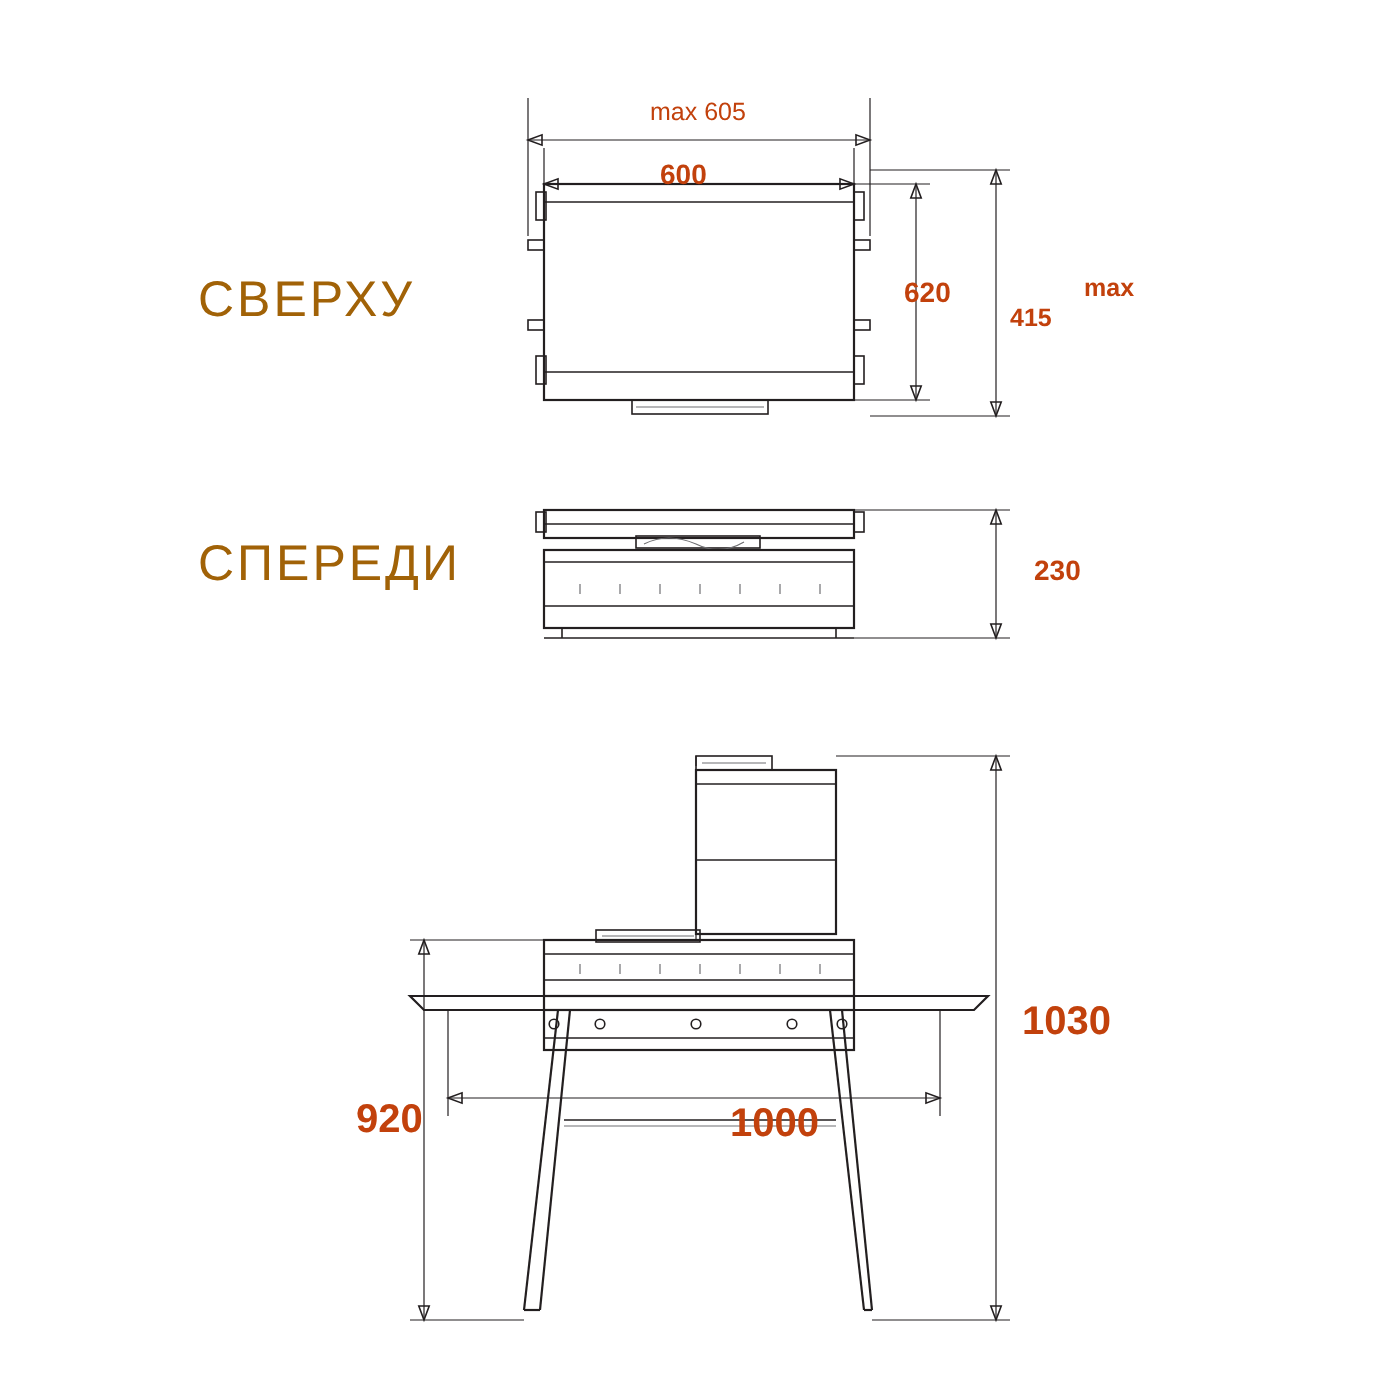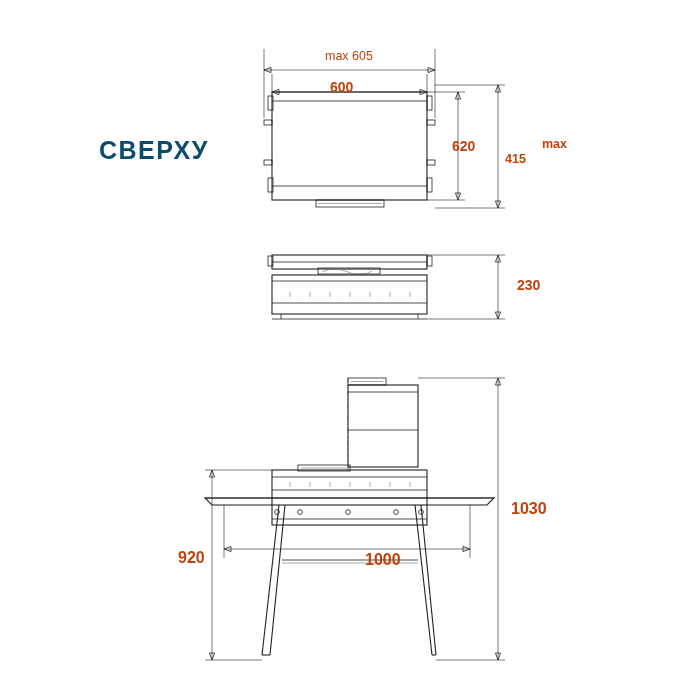--- a/index.html
+++ b/index.html
@@ -16,55 +16,56 @@
   }
   #stage {
     position: relative;
     width: 700px;
     height: 700px;
     background: #ffffff;
   }
   .view-label {
     position: absolute;
     font-family: "Liberation Sans", sans-serif;
-    font-weight: bold;
+    font-weight: normal;
     font-size: 25px;
     letter-spacing: 1.5px;
-    color: #0c4a6e;
+    color: #a16207;
     white-space: nowrap;
   }
   #label-top { left: 99px; top: 136px; }
   #label-front { left: 99px; top: 268px; }
 
   .dim-text {
     position: absolute;
     font-family: "Liberation Sans", sans-serif;
     color: #c2410c;
     white-space: nowrap;
     line-height: 1.1;
   }
   .dim-small { font-size: 12.5px; }
   .dim-mid   { font-size: 14px; font-weight: bold; }
-  .dim-big   { font-size: 16px; font-weight: bold; }
+  .dim-big   { font-size: 20px; font-weight: bold; }
   .dim-max   { font-size: 12.5px; font-weight: bold; text-align: left; }
 
   svg { position: absolute; left: 0; top: 0; }
   .ln    { stroke: #231f20; stroke-width: 0.8; fill: none; }
   .ln-th { stroke: #231f20; stroke-width: 1.1; fill: none; }
   .ln-lt { stroke: #6f6f72; stroke-width: 0.6; fill: none; }
   .ext   { stroke: #231f20; stroke-width: 0.6; fill: none; }
   .dash  { stroke: #231f20; stroke-width: 0.6; fill: none; stroke-dasharray: 5 3 1.5 3; }
   .fillw { fill: #ffffff; }
 </style>
 </head>
 <body>
 
 <div id="stage">
 
   <div class="view-label" id="label-top">СВЕРХУ</div>
+  <div class="view-label" id="label-front">СПЕРЕДИ</div>
 
   <svg width="700" height="700">
 
     <rect class="ln-th fillw" x="272" y="92" width="155" height="108"></rect>
 
     <line class="ln" x1="272" y1="101" x2="427" y2="101"></line>
 
     <line class="ln" x1="272" y1="186" x2="427" y2="186"></line>
 
     <rect class="ln" x="268" y="96" width="5" height="14"></rect>

